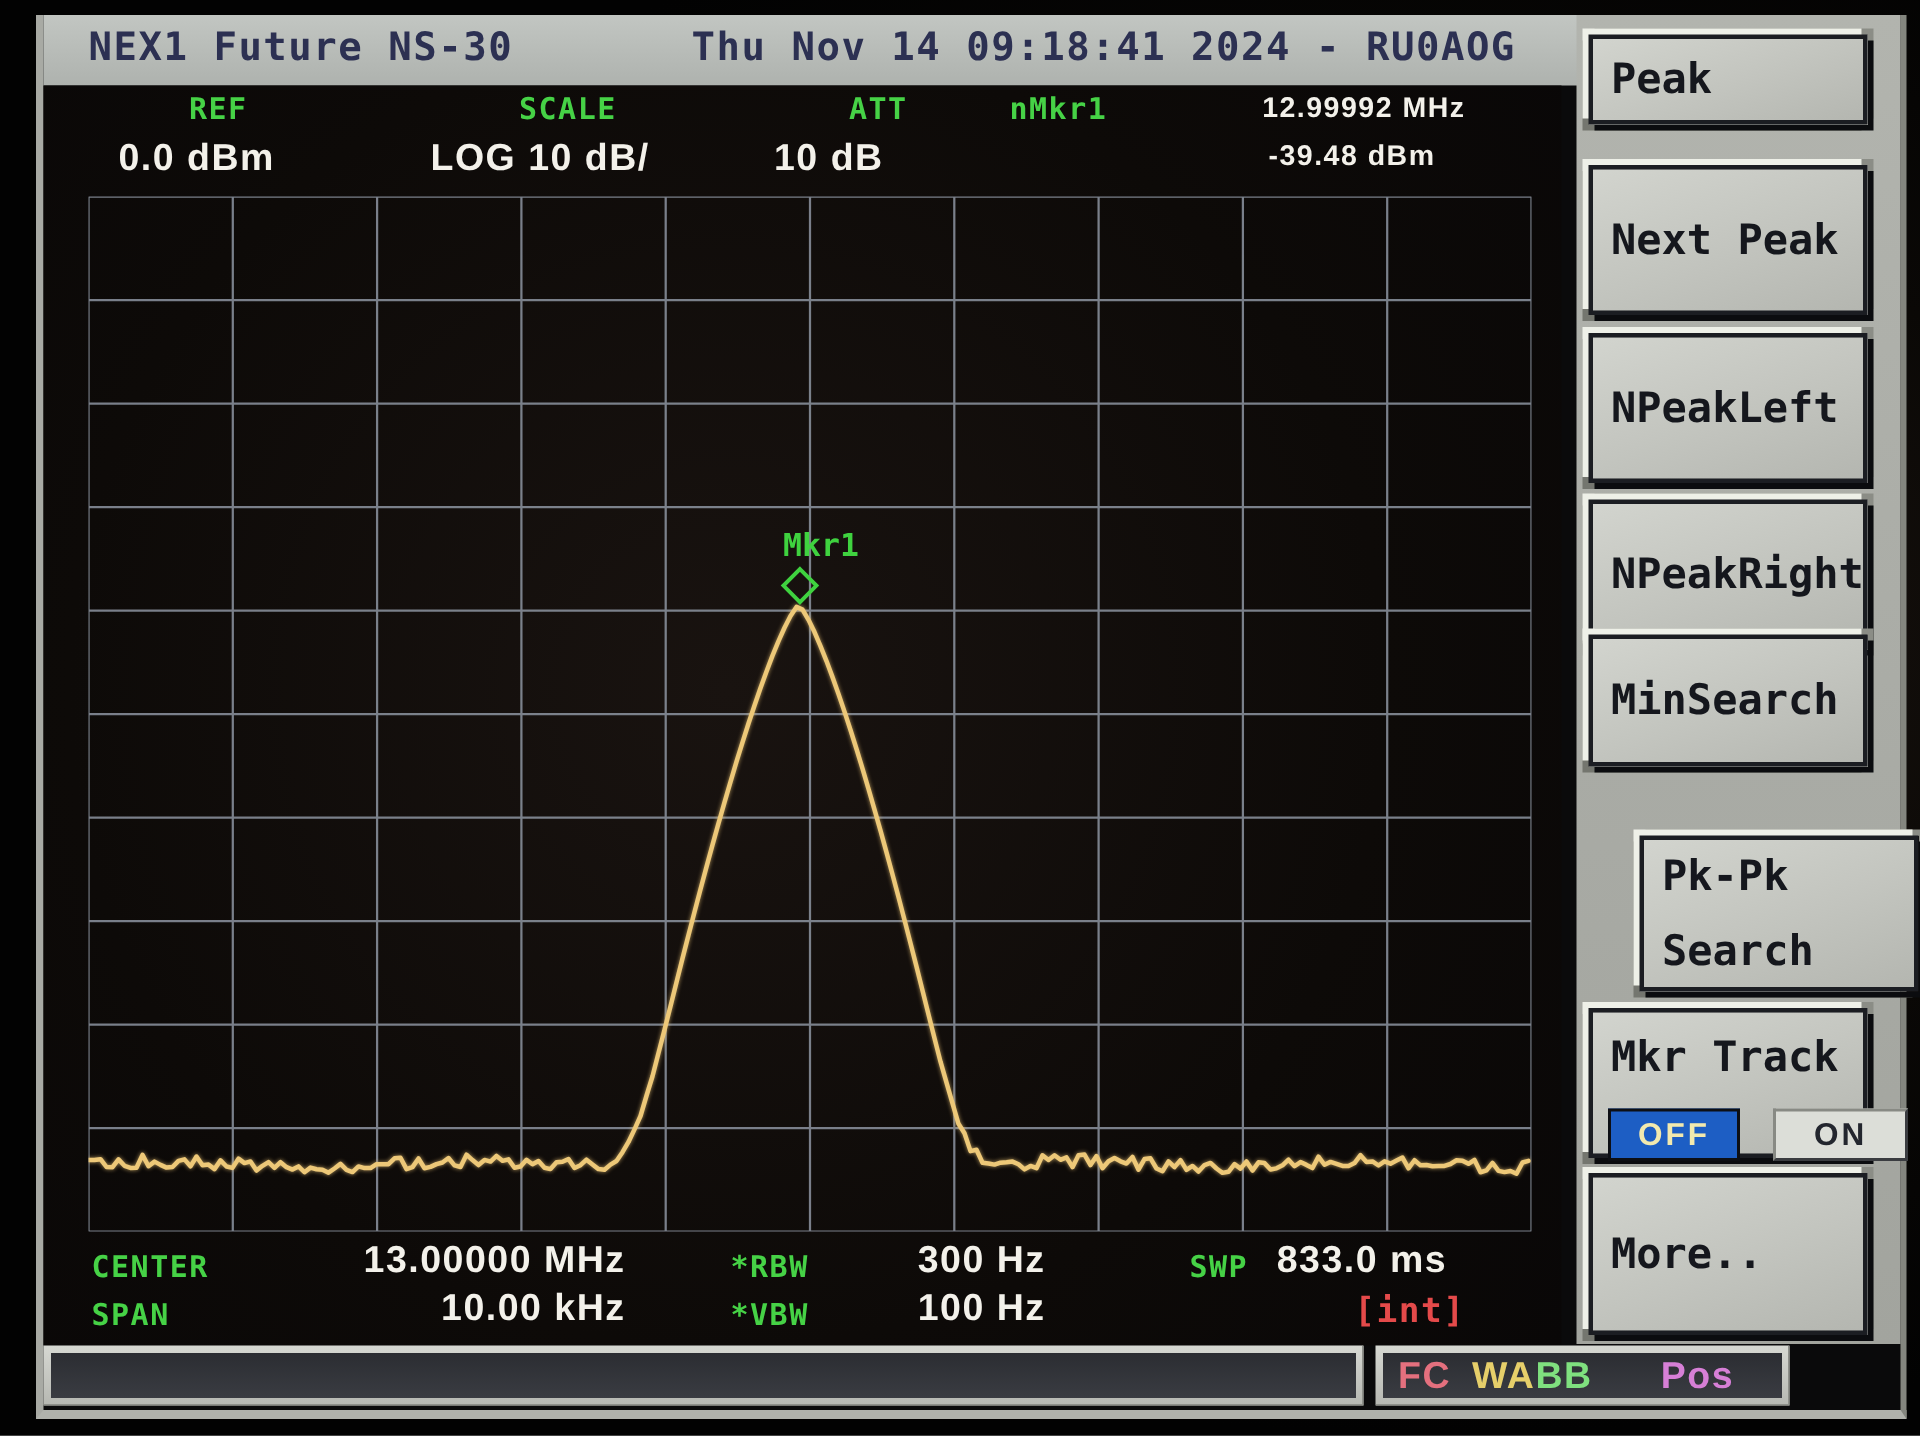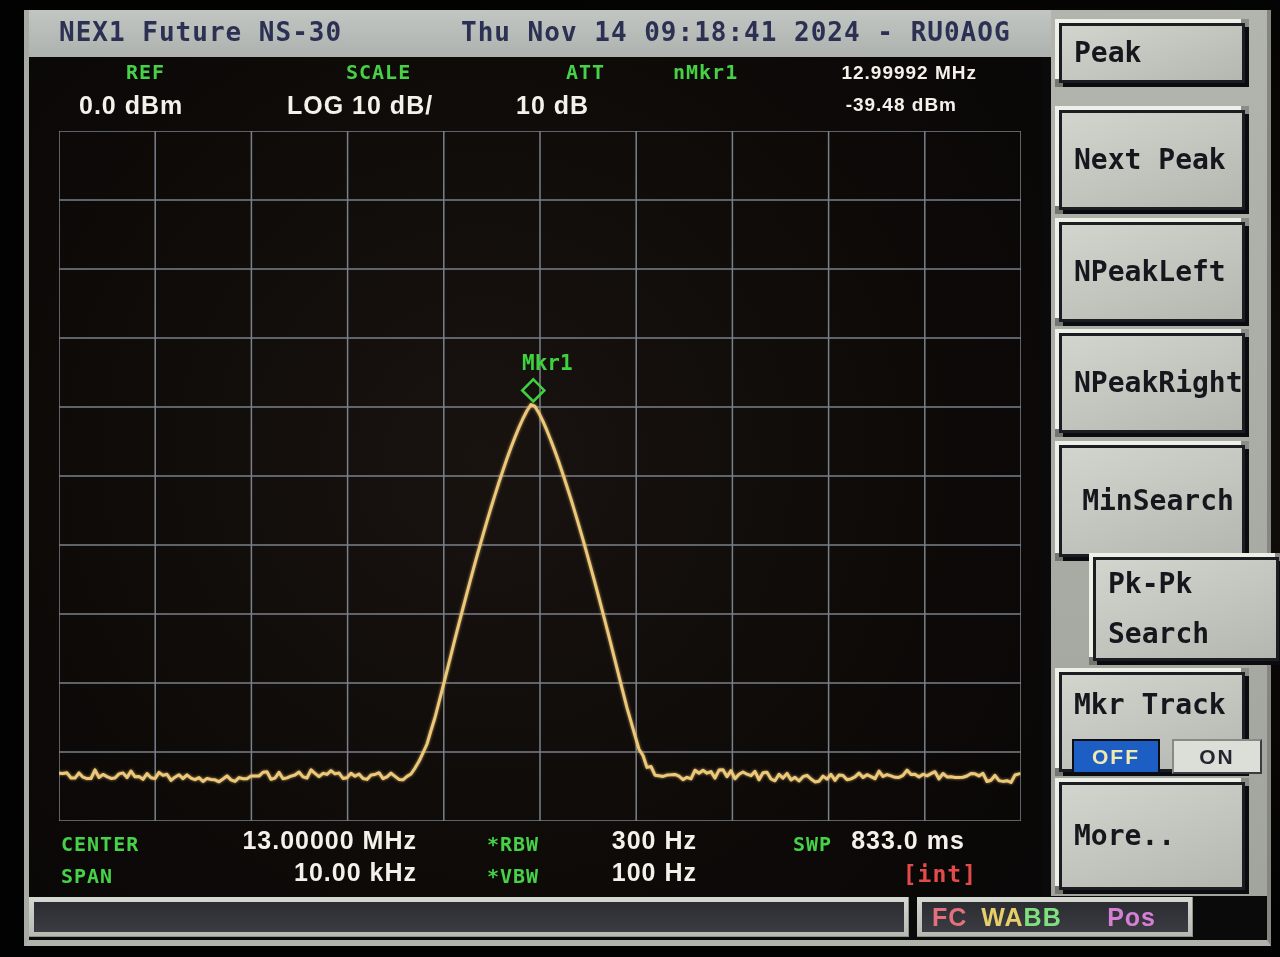--- a/index.html
+++ b/index.html
@@ -63,28 +63,28 @@
     color:#15171d;
     font:700 28px/1.3 "DejaVu Sans Mono",monospace;
     display:flex;align-items:center;padding-left:12px;box-sizing:border-box;
   }
   .btn.two-line{flex-direction:column;align-items:flex-start;justify-content:center;gap:14px;margin-left:34px;}
   .btn.stack{flex-direction:column;align-items:flex-start;justify-content:flex-start;padding-top:12px;}
   #sk-title{top:13px;height:60px;}
   #sk-nextpeak{top:100px;height:100px;}
   #sk-npeakleft{top:212px;height:100px;}
   #sk-npeakright{top:323px;height:100px;}
-  #sk-minsearch{top:435px;height:112px;justify-content:center;}
+  #sk-minsearch{top:413px;height:88px;}
   #sk-pkpk{top:547px;height:104px;}
   #sk-mkrtrack{top:662px;height:100px;}
   #sk-more{top:772px;height:108px;}
   .toggle-row{display:flex;margin-top:16px;margin-left:-2px;}
   .tg{font:700 21px/1 "Liberation Sans",sans-serif;letter-spacing:2px;padding:5px 0;text-align:center;}
   .tg.off{width:84px;background:#1d5ec4;color:#f2e9ae;border:2px solid #0d0f14;}
-  .tg.on{width:86px;background:#dcded8;color:#23262e;border:2px solid #888a84;border-right-color:#3a3c40;border-bottom-color:#3a3c40;margin-left:12px;}
+  .tg.on{width:86px;background:#dcded8;color:#23262e;border:2px solid #888a84;border-right-color:#3a3c40;border-bottom-color:#3a3c40;margin-left:22px;}
   
   .status-panel{
     position:absolute;top:887px;height:40px;
     background:linear-gradient(#d6d8d2,#b6b8b2);
     box-shadow:inset -1px -1px 0 #8e908a;
   }
   #status-left{left:0;width:880px;}
   #status-right{left:888px;width:276px;}
   .status-inset{
     position:absolute;left:5px;right:5px;top:5px;bottom:5px;

